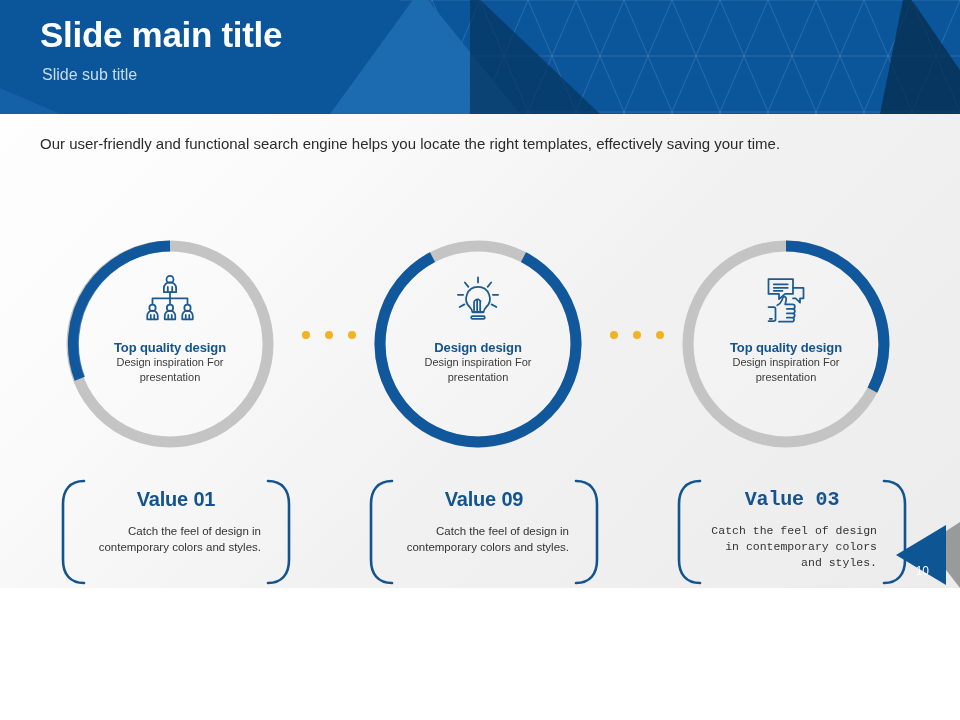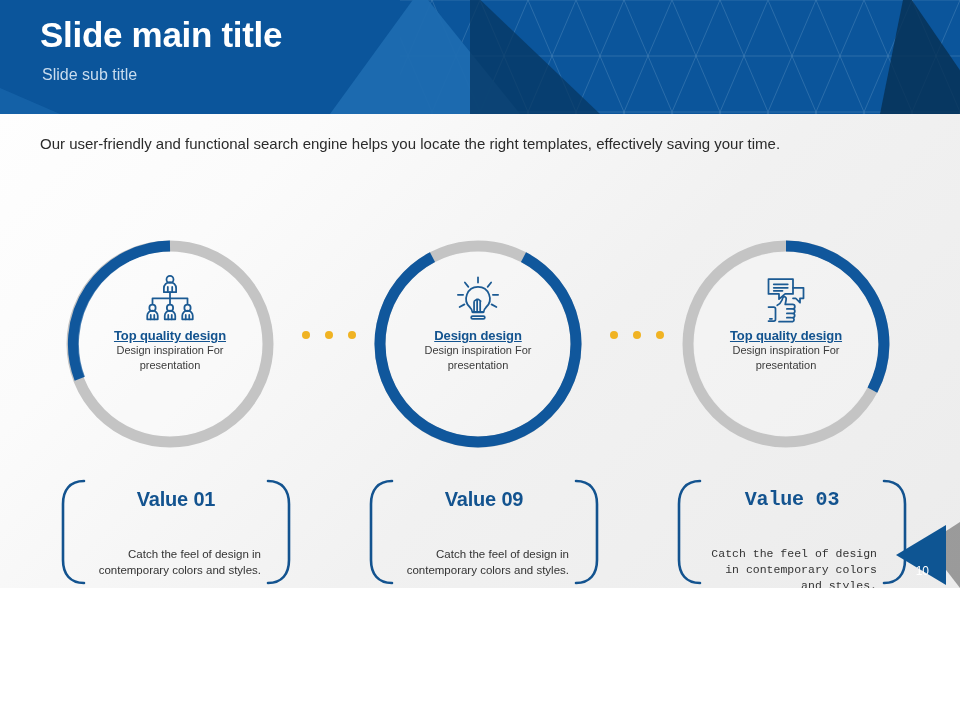--- a/index.html
+++ b/index.html
@@ -41,44 +41,43 @@
   .circle-wrap{position:absolute;width:216px;height:216px;top:8px;}
   .c1{left:62px;} .c2{left:370px;} .c3{left:678px;}
   .ring{position:absolute;left:0;top:0;width:216px;height:216px;}
   .circle-inner{
     position:absolute;left:0;top:0;width:216px;height:216px;
     display:flex;flex-direction:column;align-items:center;justify-content:flex-start;
     padding-top:36px;box-sizing:border-box;
   }
   .c-icon{width:56px;height:56px;display:block;}
   .c-title{
-    font-size:13px;font-weight:bold;color:#13538f;margin-top:0;text-align:center;
+    font-size:13px;font-weight:bold;color:#13538f;margin-top:12px;text-align:center;
     letter-spacing:-0.1px;
-    text-decoration:underline;
   }
   .c-desc{
     font-size:11px;color:#3b3b3b;text-align:center;
     line-height:15px;width:130px;
   }
 
   
   .dots{position:absolute;top:331px;display:flex;gap:15px;align-items:center;}
   .d1{left:302px;} .d2{left:610px;}
   .dot{width:8px;height:8px;border-radius:50%;background:#f0b323;display:block;}
 
   
   .values{position:absolute;left:0;top:478px;width:960px;height:112px;}
   .val{position:absolute;width:232px;height:108px;}
   .v1{left:60px;} .v2{left:368px;} .v3{left:676px;font-family:Liberation Mono, monospace;}
   .bracket{position:absolute;top:0;width:26px;height:108px;}
   .bracket.left{left:0;} .bracket.right{right:0;}
   .val-body{
     position:absolute;left:28px;top:0;width:176px;height:108px;
     display:flex;flex-direction:column;align-items:center;justify-content:flex-start;
-    padding-top:10px;box-sizing:border-box;gap:23px;
+    padding-top:10px;box-sizing:border-box;
   }
   .val-title{font-size:20px;font-weight:bold;color:#13538f;letter-spacing:-0.2px;}
   .val-desc{
     font-size:11.5px;color:#333;line-height:16px;text-align:right;margin-top:12px;
     width:170px;
   }
 
   
   .corner{position:absolute;right:0;bottom:0;width:92px;height:66px;}
   .page-num{

